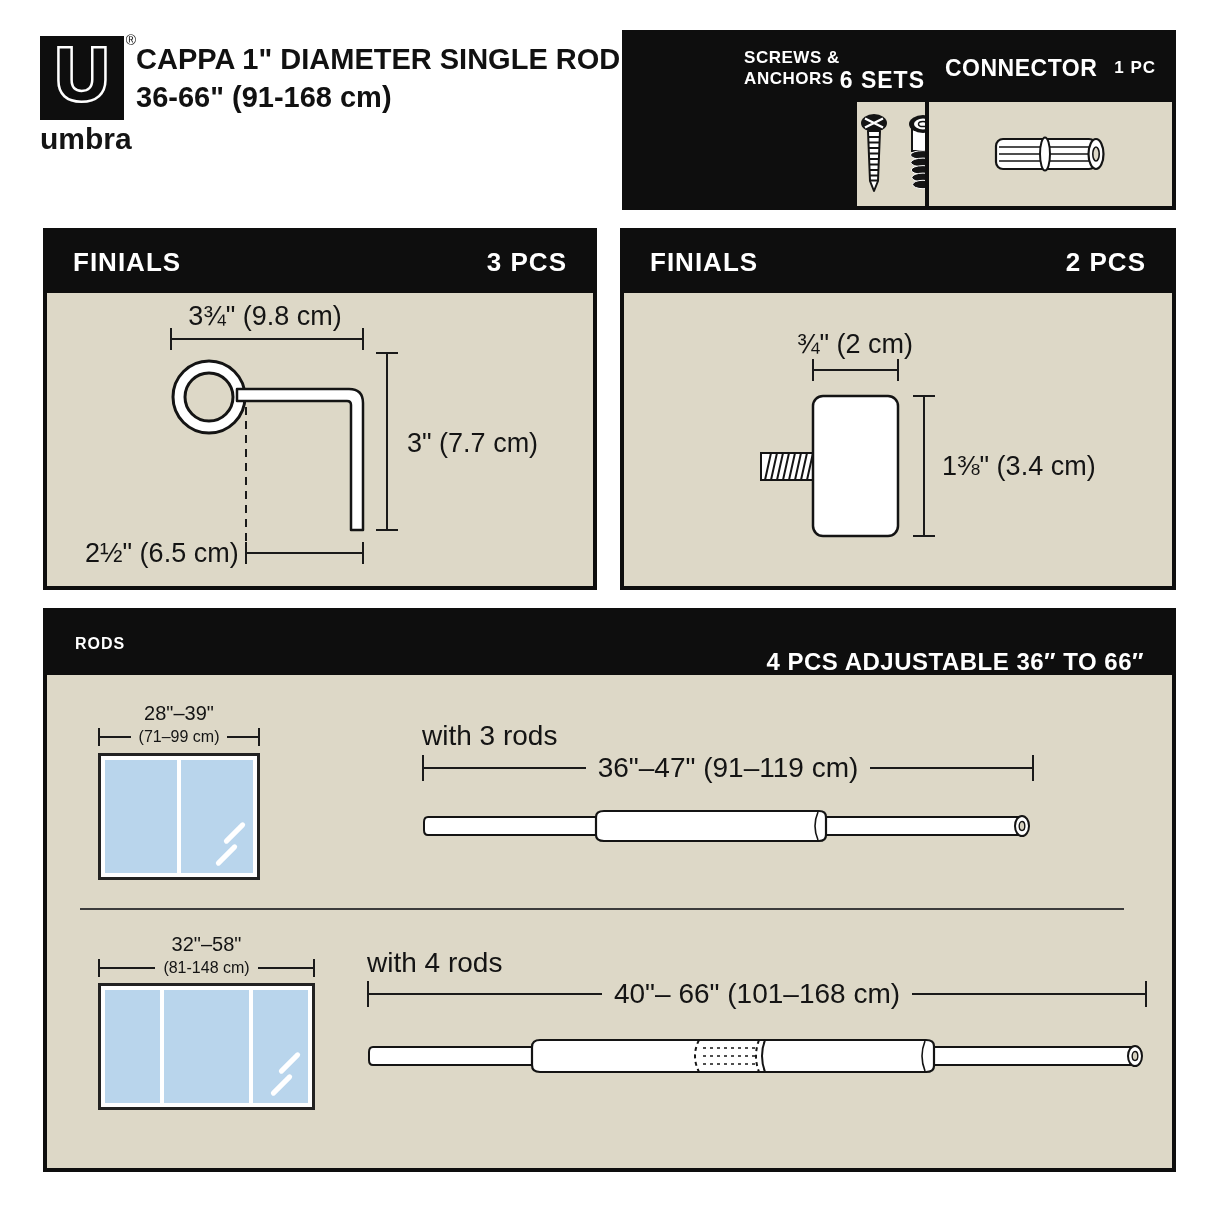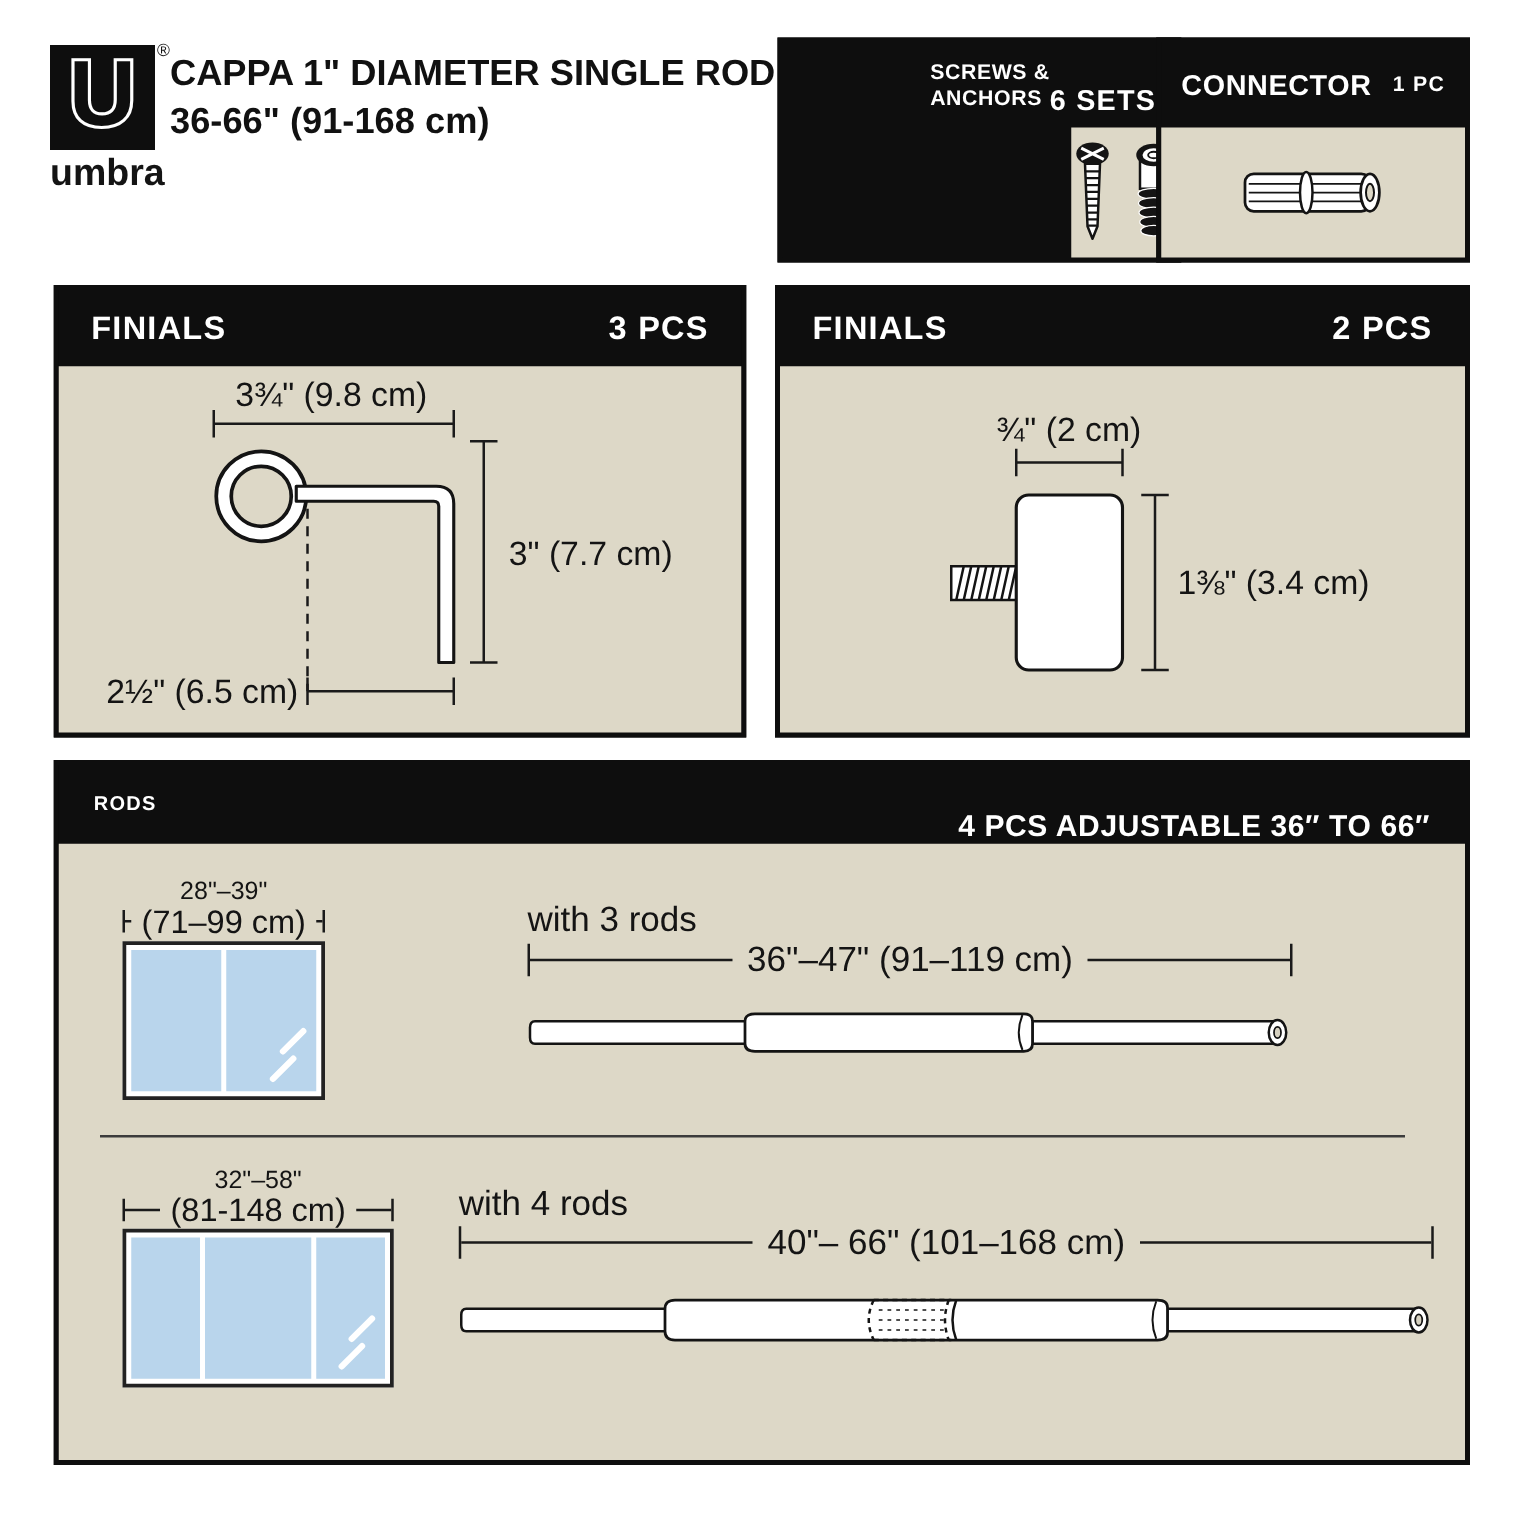--- a/index.html
+++ b/index.html
@@ -48,21 +48,21 @@
   .dim-label { position:absolute; font-size:27px; line-height:30px; white-space:nowrap; color:#141414; }
   .diagram-svg { position:absolute; left:0; top:0; }
 
   
   .rod-group { position:absolute; }
   .center-label { position:absolute; width:100%; font-size:28px; line-height:30px; white-space:nowrap; }
   .dim-row { position:absolute; display:flex; align-items:center; }
   .dim-tick { width:2px; background:#1a1a1a; align-self:stretch; }
   .dim-line { flex:1; height:2px; background:#1a1a1a; }
   .dim-text { padding:0 12px; white-space:nowrap; font-size:28px; }
-  .win-dim-text { padding:0 8px; white-space:nowrap; font-size:26px; }
+  .win-dim-text { padding:0 8px; white-space:nowrap; font-size:16px; }
   .win-label1 { position:absolute; width:100%; text-align:center; font-size:20px; line-height:24px; white-space:nowrap; }
 
   .window-group { position:absolute; }
   .window { position:absolute; box-sizing:border-box; border:3px solid #222222; background:#ffffff; padding:4px; display:flex; gap:4px; }
   .pane { background:#b9d5ec; flex:1; position:relative; overflow:hidden; }
   .pane-mid { flex:1.55; }
   .shine { position:absolute; width:5px; background:#ffffff; border-radius:3px; transform:rotate(45deg); }
   .shine-a { right:16px; bottom:26px; height:28px; }
   .shine-b { right:24px; bottom:4px; height:28px; }
 

